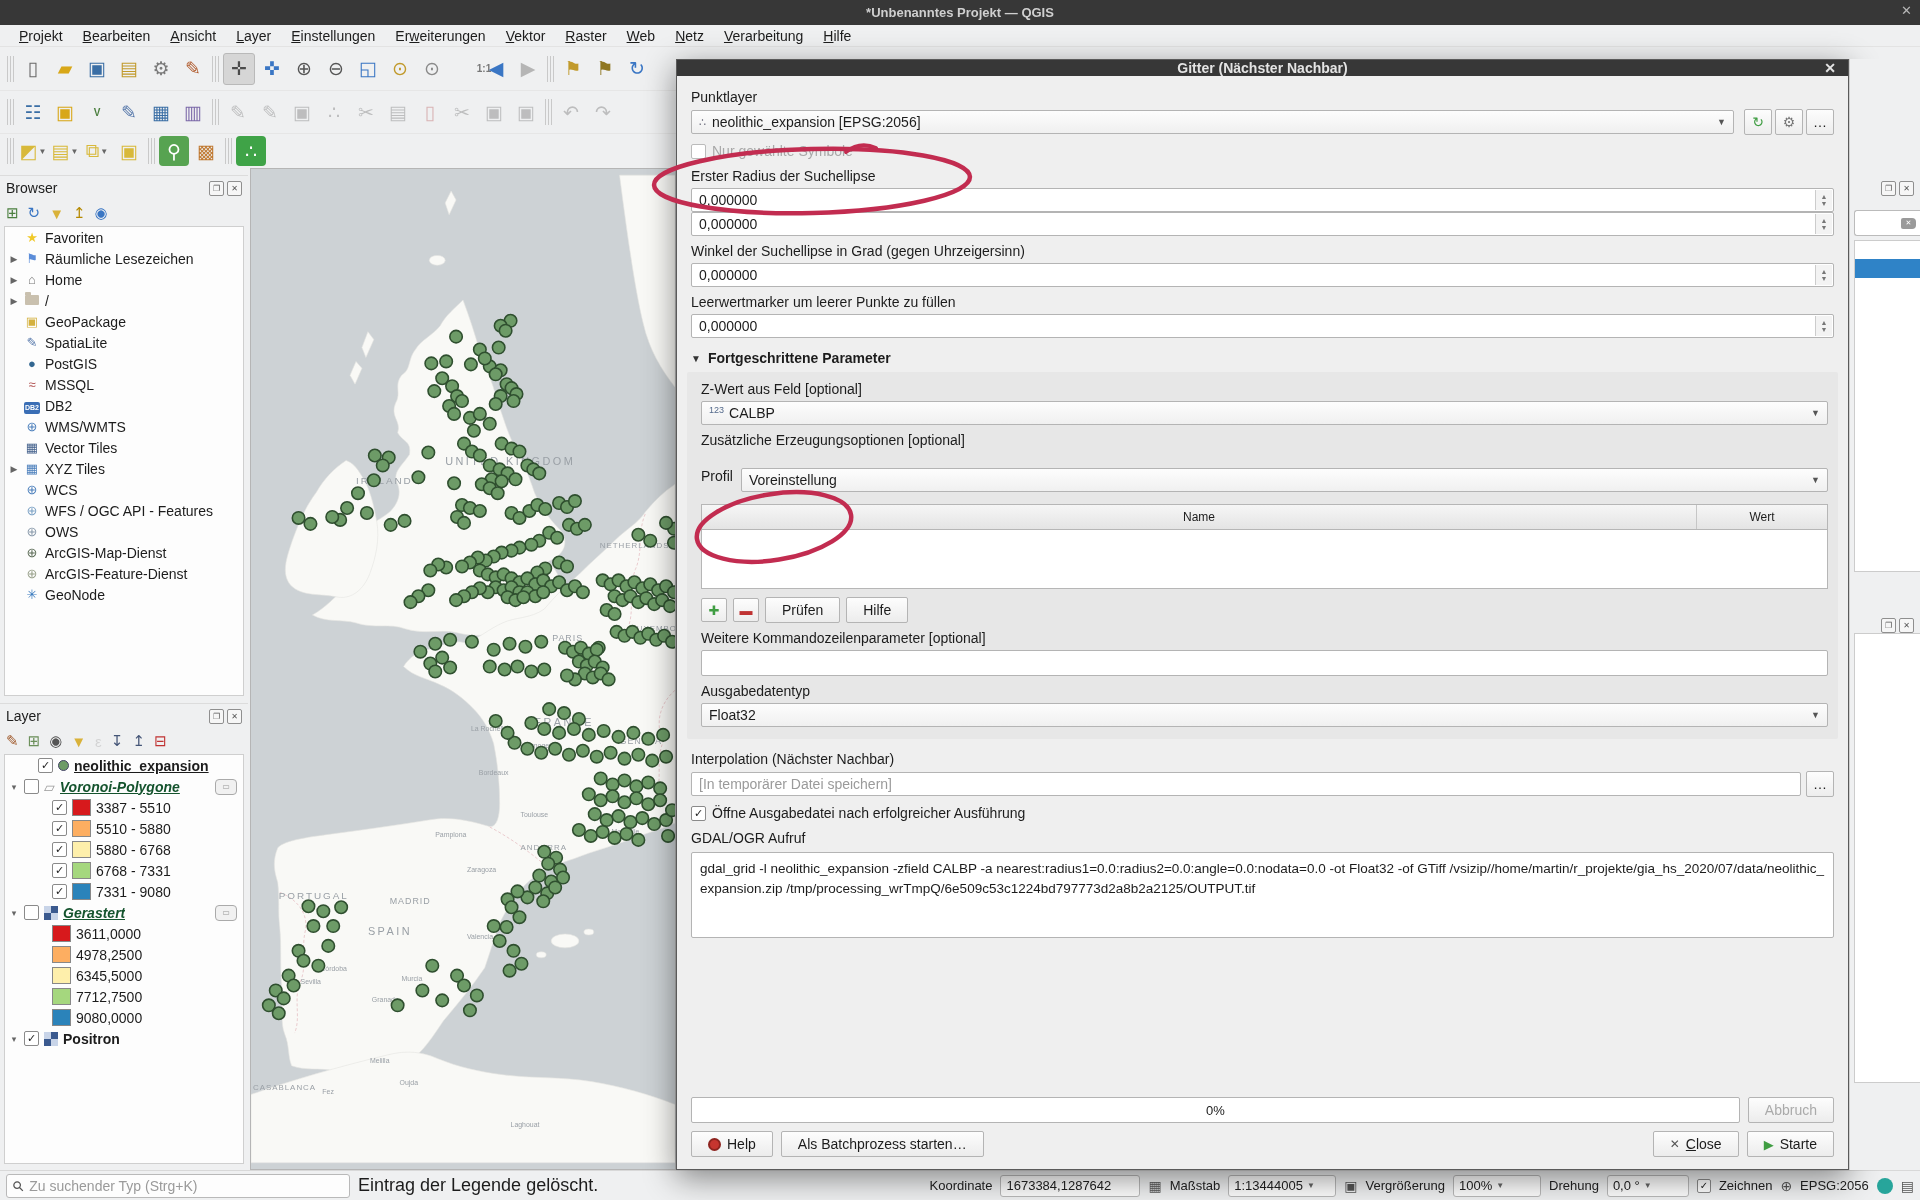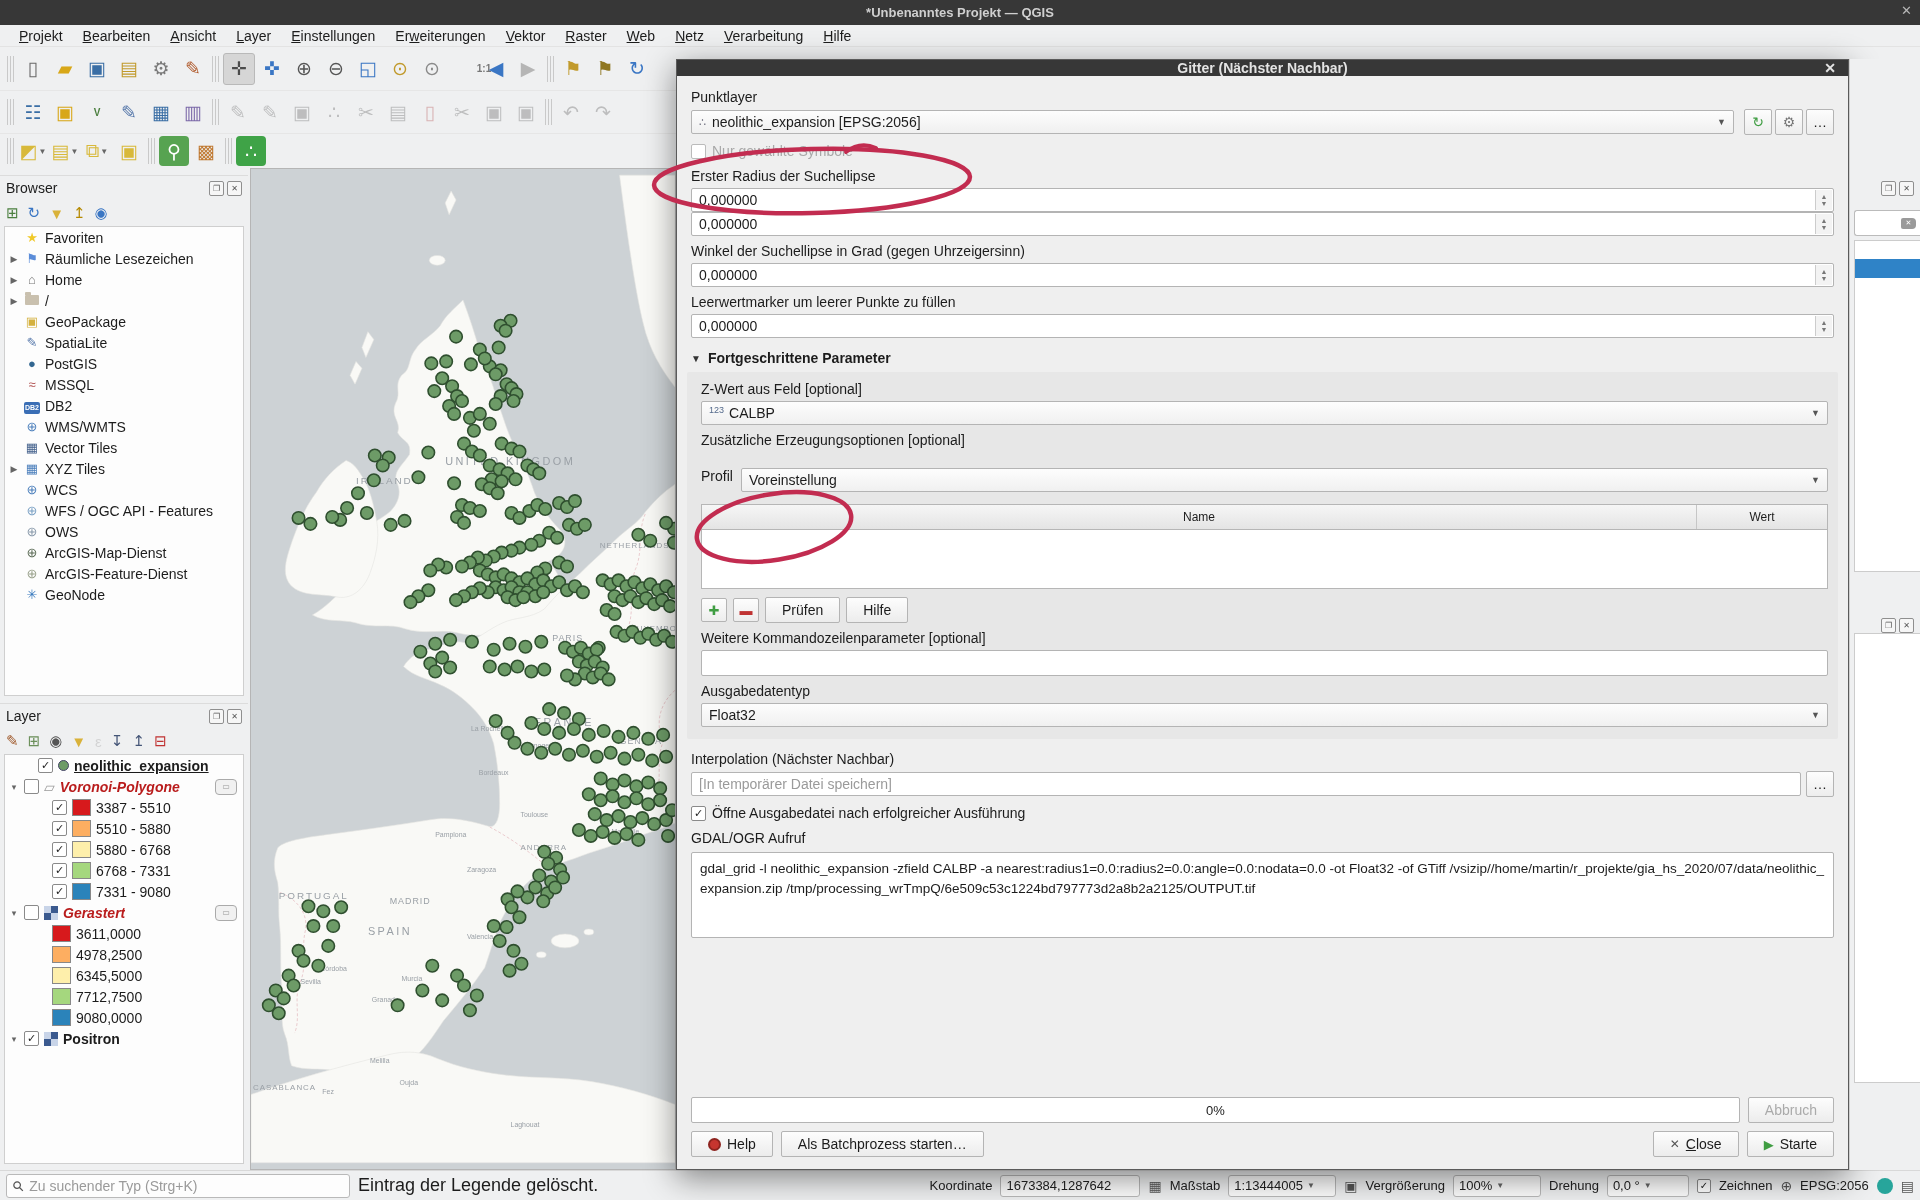--- a/index.html
+++ b/index.html
@@ -49,21 +49,21 @@
   .caret-s{width:10px;font-size:9px;color:#666;text-align:center;flex:none;}
   .bicon{width:16px;text-align:center;font-size:13px;flex:none;}
   .db2badge{display:inline-block;width:16px;height:12px;background:#3a6eb5;color:#fff;font-size:7px;
             font-weight:bold;text-align:center;line-height:12px;border-radius:2px;}
   .folder{display:inline-block;width:14px;height:10px;background:#c9c0ae;border-radius:1px;position:relative;}
   .folder:before{content:"";position:absolute;left:0;top:-3px;width:6px;height:3px;background:#c9c0ae;border-radius:1px 1px 0 0;}
   .cb{width:13px;height:13px;border:1px solid #8a8a8a;background:#fff;flex:none;font-size:11px;
       display:flex;align-items:center;justify-content:center;color:#222;border-radius:2px;}
   .swatch{width:17px;height:15px;border:1px solid #888;flex:none;}
   .lyr-label{overflow:hidden;text-overflow:ellipsis;}
-  .bold{font-weight:bold;} .uline{text-decoration:underline;} .ital{font-style:italic;color:#b91c1c;font-weight:bold;}
+  .bold{font-weight:bold;} .uline{text-decoration:underline;} .ital{font-style:italic;color:#14532d;font-weight:bold;text-decoration:underline;}
   .badge-edit{margin-left:auto;margin-right:6px;width:20px;height:14px;border:1px solid #aaa;
               border-radius:4px;background:#f1f1f1;color:#999;font-size:8px;display:flex;
               align-items:center;justify-content:center;}
   .checker{display:inline-block;width:14px;height:14px;flex:none;
      background:conic-gradient(#3b5a8f 0 25%,#c8d4e8 0 50%,#3b5a8f 0 75%,#c8d4e8 0);}
   .dotpt{display:inline-block;width:9px;height:9px;border-radius:50%;background:#6d9b67;border:1px solid #446;}
   
   #map{position:absolute;left:250px;top:168px;width:426px;height:1002px;background:#cdd2d5;
        border:1px solid #b5b5b5;box-sizing:border-box;}
   #map svg{display:block;}

